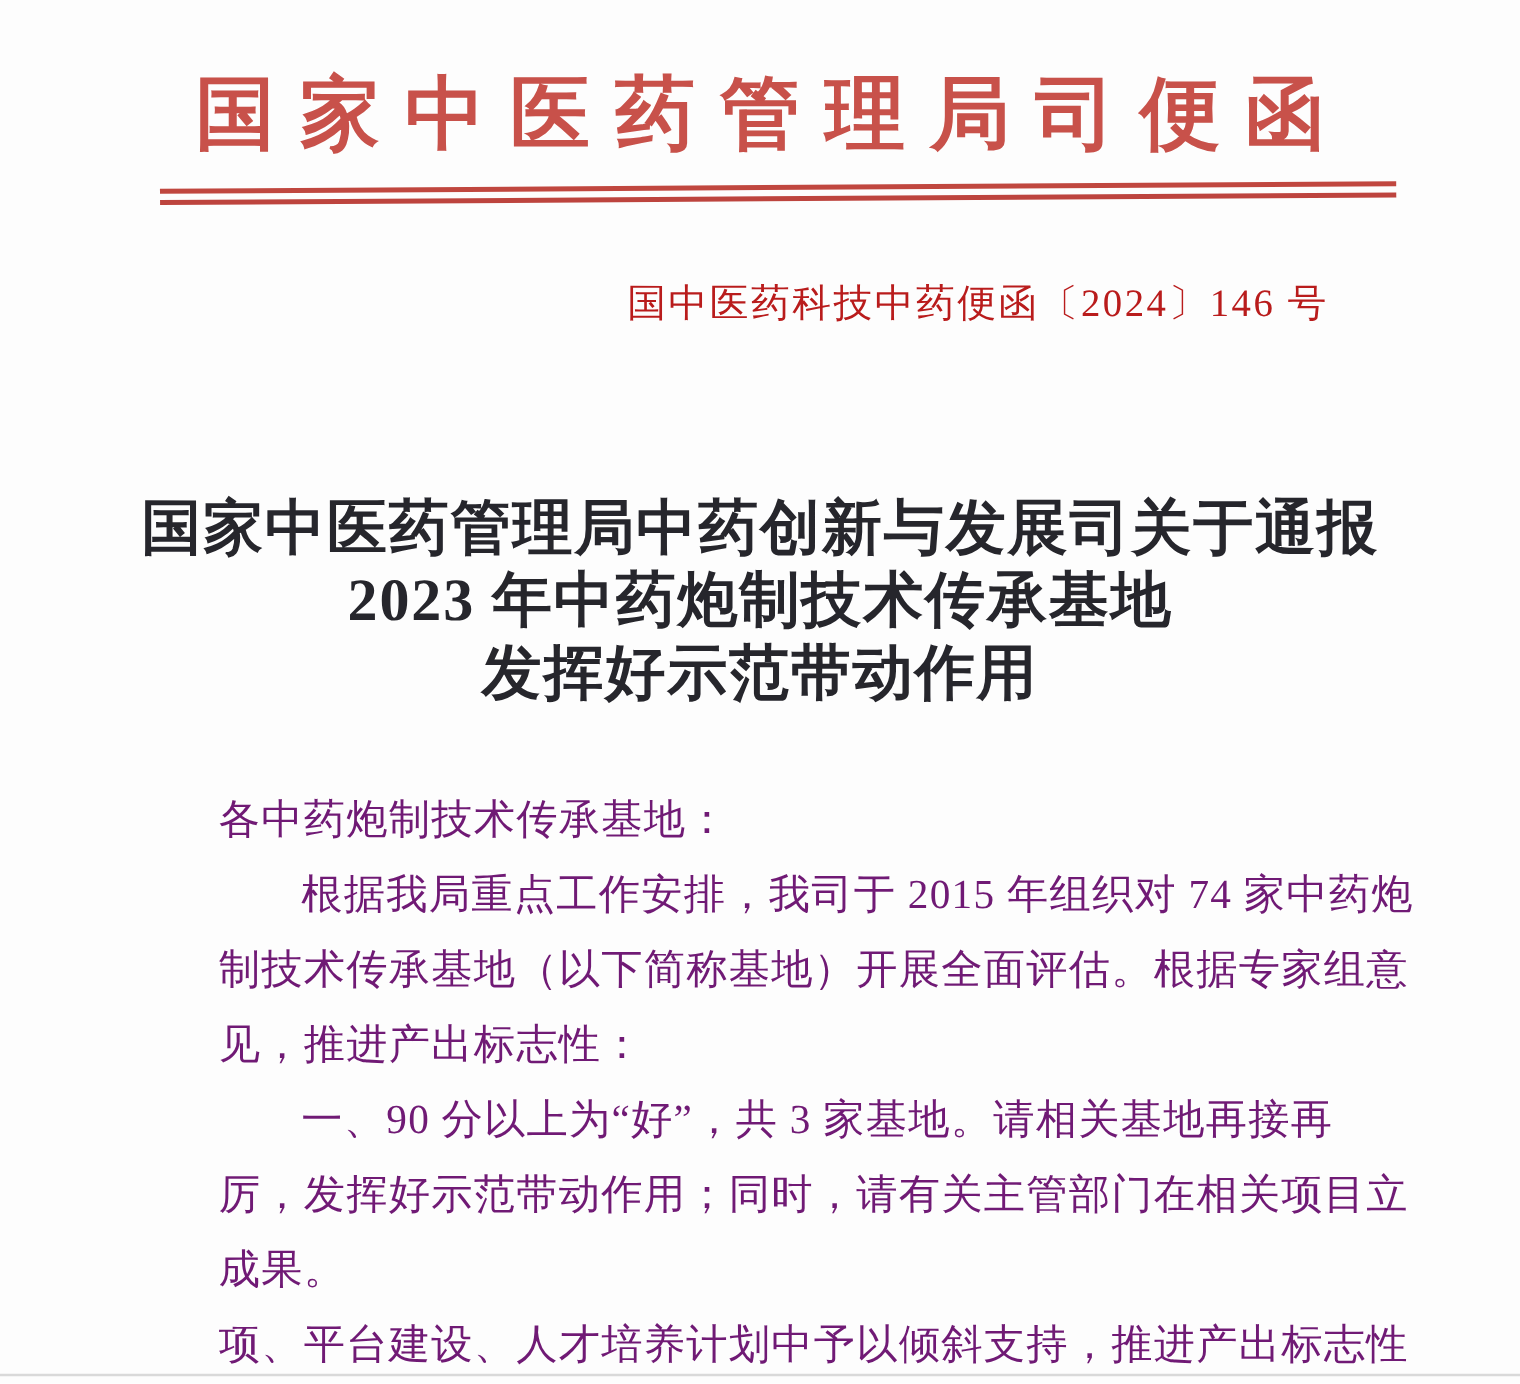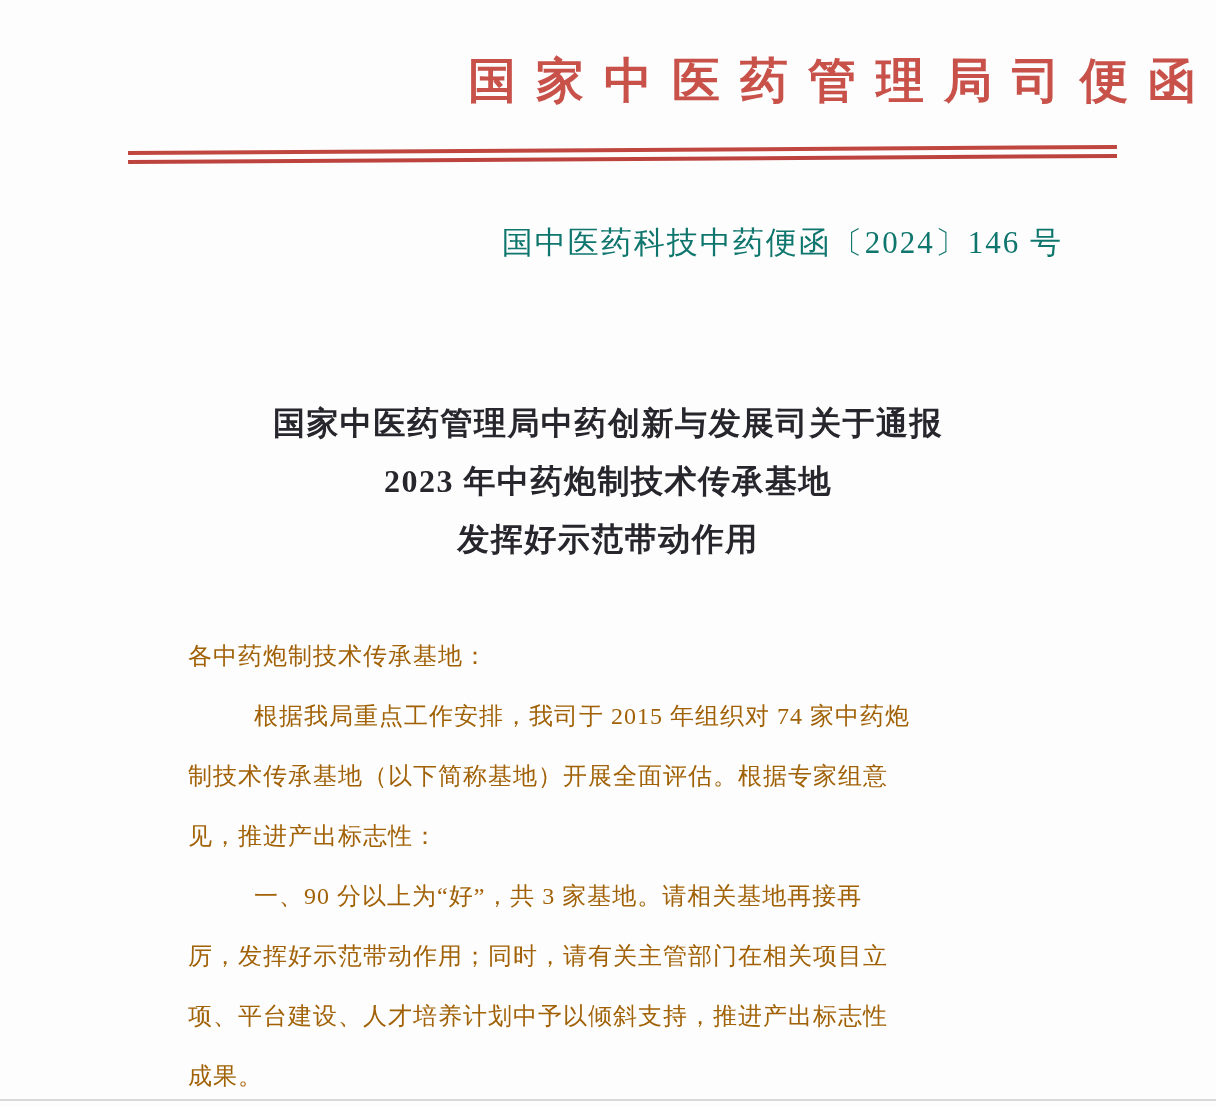--- a/index.html
+++ b/index.html
@@ -14,22 +14,22 @@
     background: #fdfdfd;
     overflow: hidden;
     font-family: "Liberation Serif", "DejaVu Serif", serif;
   }
   
   .letterhead {
     position: absolute;
     top: 50px;
     left: 0;
     width: 100%;
-    text-align: right;
-    font-size: 48px;
+    text-align: center;
+    font-size: 64px;
     font-weight: bold;
     color: #c8514a;
     letter-spacing: 20px;
     text-indent: 20px;
     white-space: nowrap;
     line-height: 1.3;
   }
   
   .divider {
     position: absolute;
@@ -46,49 +46,49 @@
     height: 4px;
     margin-top: 5px;
     background: #bd443e;
   }
   
   .doc-number {
     position: absolute;
     top: 222px;
     right: 153px;
     font-size: 31px;
-    color: #0f766e;
+    color: #b91c1c;
     white-space: nowrap;
     letter-spacing: 2px;
   }
   
   .title-block {
     position: absolute;
     top: 394px;
     left: 0;
     width: 100%;
     text-align: center;
     color: #26262c;
   }
   .title-line {
-    font-size: 32px;
+    font-size: 48px;
     font-weight: bold;
     line-height: 58px;
     letter-spacing: 1.5px;
     white-space: nowrap;
   }
   
   .body-block {
     position: absolute;
     top: 626px;
-    left: 188px;
+    left: 175px;
     width: 900px;
-    font-size: 24px;
+    font-size: 33px;
     line-height: 60px;
-    color: #a16207;
+    color: #701a75;
     letter-spacing: 1px;
   }
   .body-line {
     white-space: nowrap;
   }
   .indent {
     text-indent: 66px;
   }
   
   .scan-edge {
@@ -122,19 +122,19 @@
 
   <div class="body-block">
     <div class="body-line">各中药炮制技术传承基地：</div>
 
     <div class="body-line indent">根据我局重点工作安排，我司于 2015 年组织对 74 家中药炮</div>
     <div class="body-line">制技术传承基地（以下简称基地）开展全面评估。根据专家组意</div>
     <div class="body-line">见，推进产出标志性：</div>
 
     <div class="body-line indent">一、90 分以上为“好”，共 3 家基地。请相关基地再接再</div>
     <div class="body-line">厉，发挥好示范带动作用；同时，请有关主管部门在相关项目立</div>
+    <div class="body-line">成果。</div>
     <div class="body-line">项、平台建设、人才培养计划中予以倾斜支持，推进产出标志性</div>
-    <div class="body-line">成果。</div>
   </div>
 
   <div class="scan-edge"></div>
 
 </div>
 
 </body></html>

